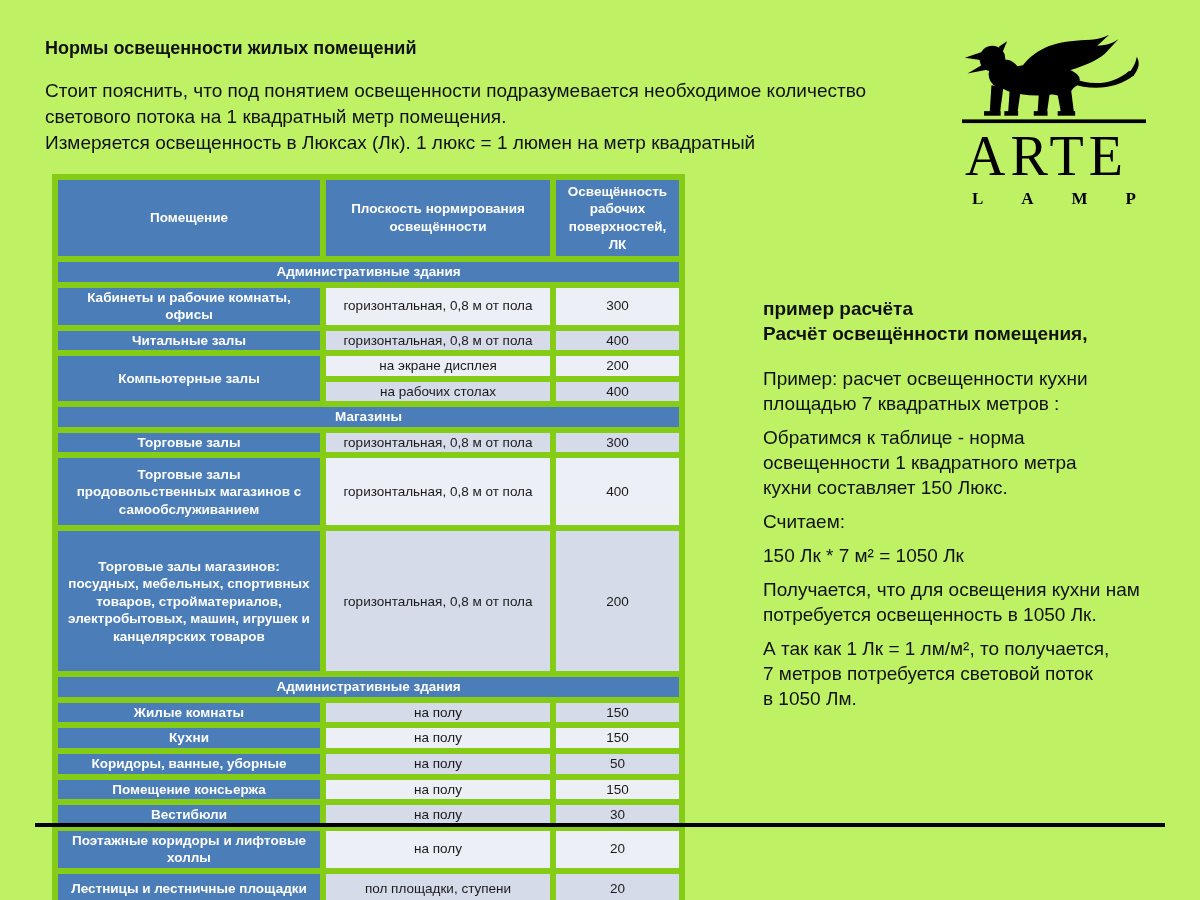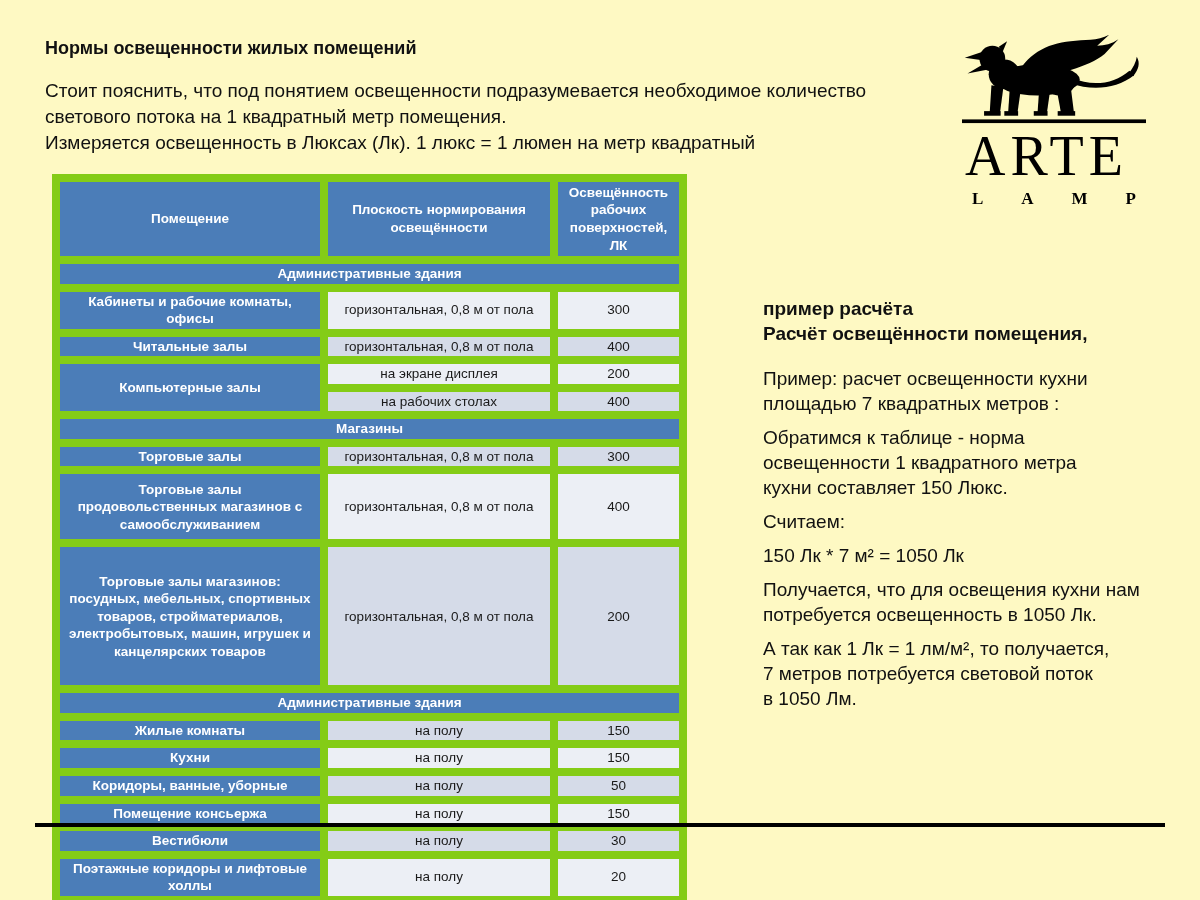--- a/index.html
+++ b/index.html
@@ -1,36 +1,36 @@
 <!DOCTYPE html>
 <html><head>
 <meta charset="utf-8">
 <style>
   * { margin:0; padding:0; box-sizing:border-box; }
   body { background:#ffffff; }
   .page {
-    position:relative; width:1200px; height:900px; background:#fef9c3;
+    position:relative; width:1200px; height:900px; background:#bef264;
     font-family:"Liberation Sans", sans-serif; color:#111; overflow:hidden;
   }
   .title {
     position:absolute; left:45px; top:38px;
     font-size:18px; font-weight:bold; white-space:nowrap;
   }
   .intro { position:absolute; left:45px; top:78px; font-size:19px; }
   .intro div { white-space:nowrap; line-height:26px; }
   .caption {
     position:absolute; left:45px; top:149px; width:865px;
     text-align:right; font-style:italic; font-size:15px; font-weight:600; white-space:nowrap;
   }
   table.norms-table {
     position:absolute; left:52px; top:174px; width:627px;
     border-collapse:collapse; table-layout:fixed;
   }
   .norms-table td {
-    border:8px solid #84cc16; text-align:center; vertical-align:middle;
+    border:6px solid #84cc16; text-align:center; vertical-align:middle;
     font-size:13.5px; line-height:1.3; padding:1px 9px; color:#1a1a1a;
   }
   .norms-table td.blue { background:#4B7DB8; color:#ffffff; font-weight:bold; }
   .norms-table td.hdr { height:82px; }
   .norms-table td.section { background:#4B7DB8; color:#ffffff; font-weight:bold; }
   .norms-table td.band-light { background:#ECEFF5; }
   .norms-table td.band-dark  { background:#D5DBE8; }
   .calc { position:absolute; left:763px; top:296px; width:400px; }
   .calc-heading { font-size:19px; font-weight:bold; }
   .calc-heading div { line-height:25px; white-space:nowrap; }

